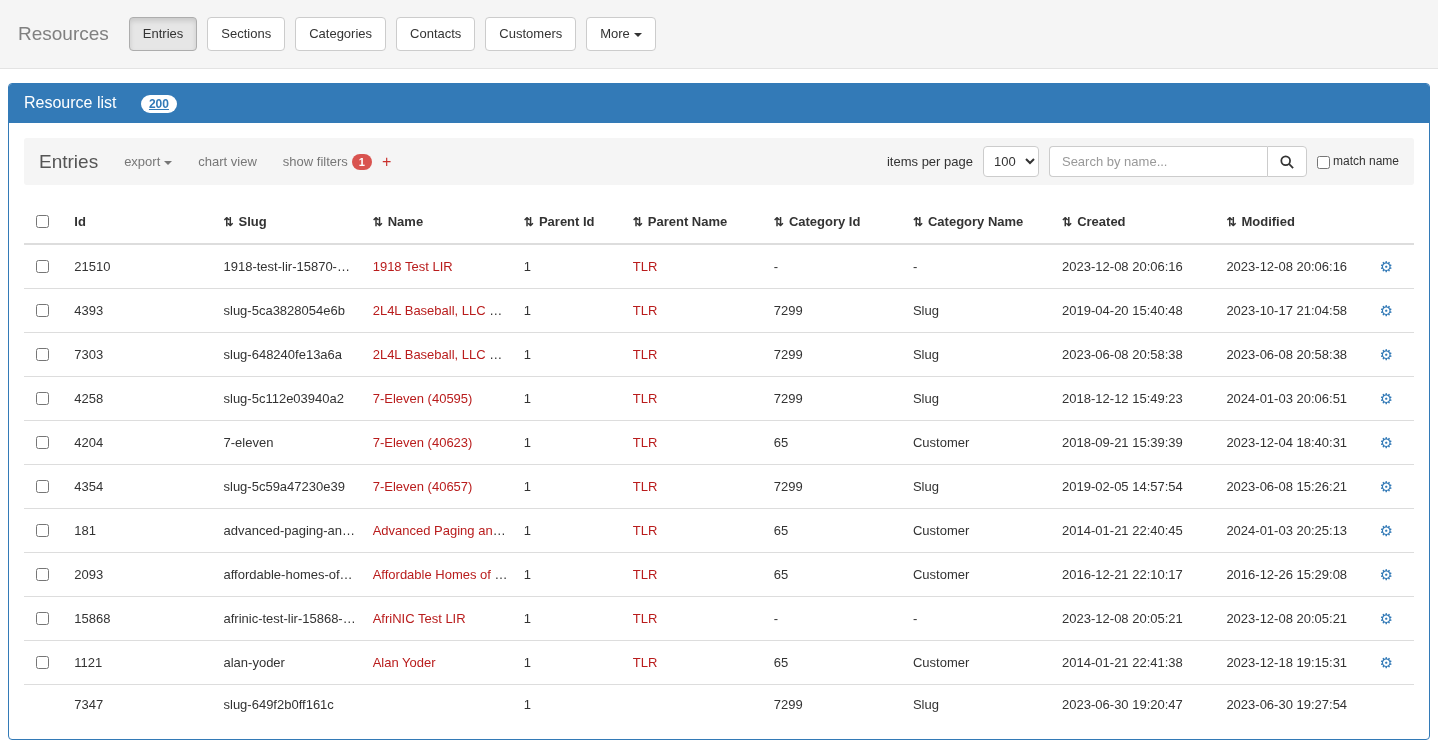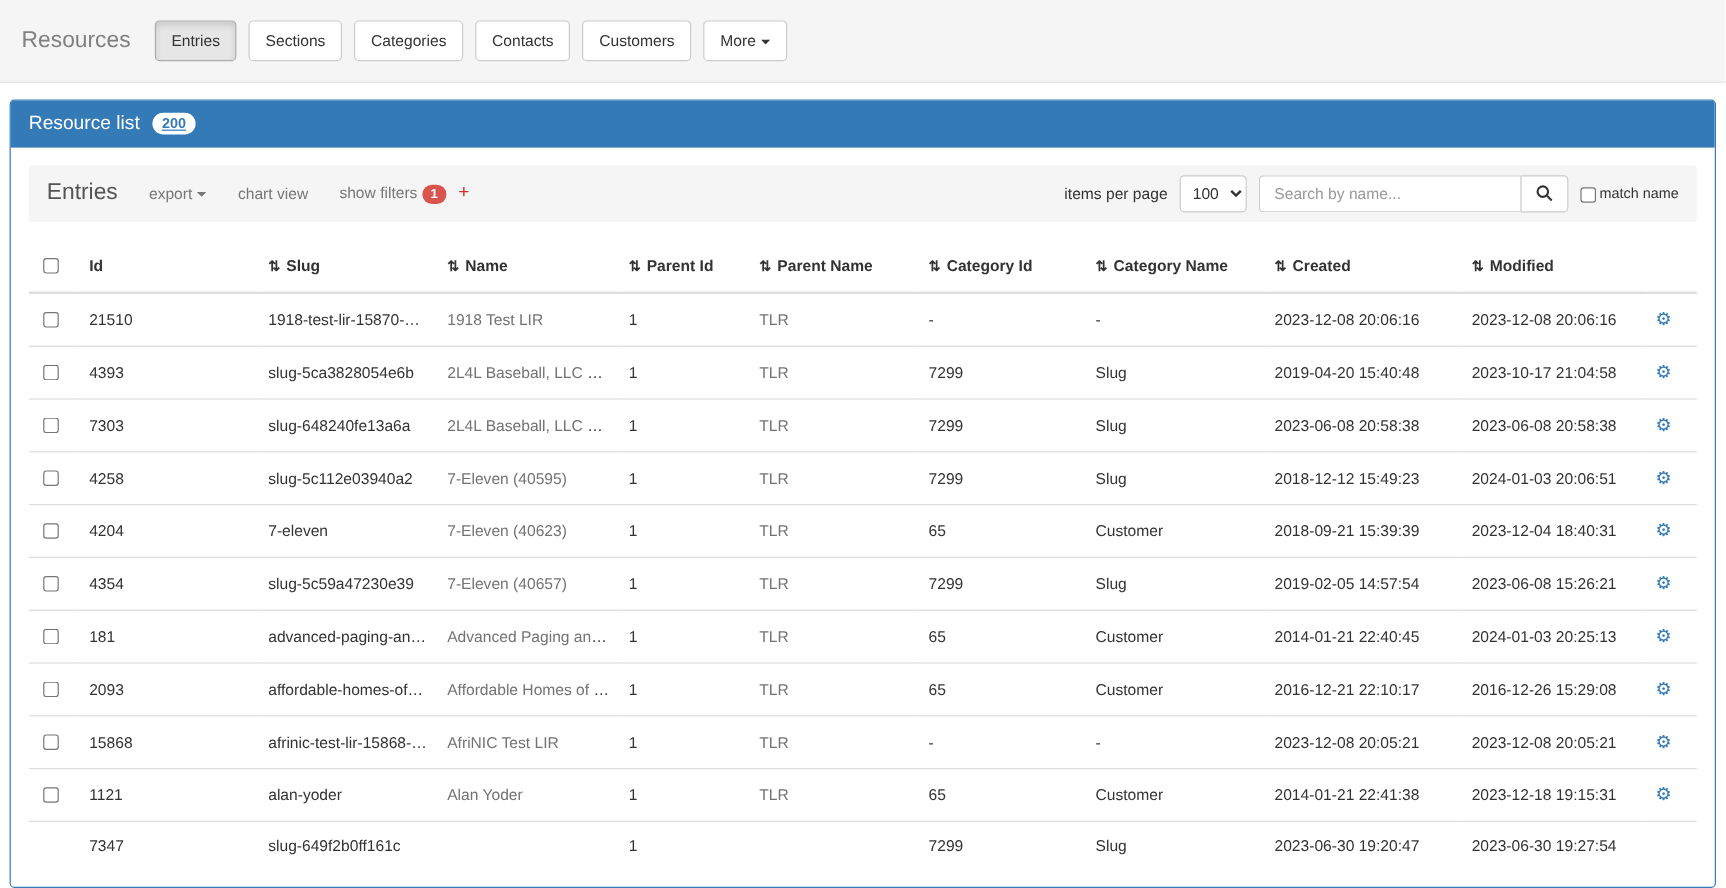--- a/index.html
+++ b/index.html
@@ -76,21 +76,21 @@
     font-size: 16px;
   }
   .count-badge {
     display: inline-block;
     background: #ffffff;
     color: #337ab7;
     border-radius: 10px;
     padding: 2px 8px;
     font-size: 12px;
     font-weight: bold;
-    margin-left: 6px;
+    margin-left: 20px;
     vertical-align: middle;
     text-decoration: underline;
   }
   .panel-body { padding: 15px; }
 
   
   .toolbar {
     background: #f5f5f5;
     border-radius: 3px;
     padding: 8px 15px;
@@ -178,21 +178,21 @@
   .data-table td {
     padding: 12px 8px;
     border-top: 1px solid #ddd;
     font-size: 13px;
     white-space: nowrap;
     overflow: hidden;
     text-overflow: ellipsis;
     color: #333;
   }
   .sort-icon { font-size: 12px; color: #333; margin-right: 5px; }
-  a.cell-link { color: #737373; text-decoration: none; cursor: pointer; }
+  a.cell-link { color: #b91c1c; text-decoration: none; cursor: pointer; }
   .row-gear {
     color: #337ab7;
     font-size: 15px;
     cursor: pointer;
     text-decoration: none;
   }
   .col-cb { width: 42px; }
   .col-id { width: 148px; }
   .col-slug { width: 148px; }
   .col-name { width: 150px; }

